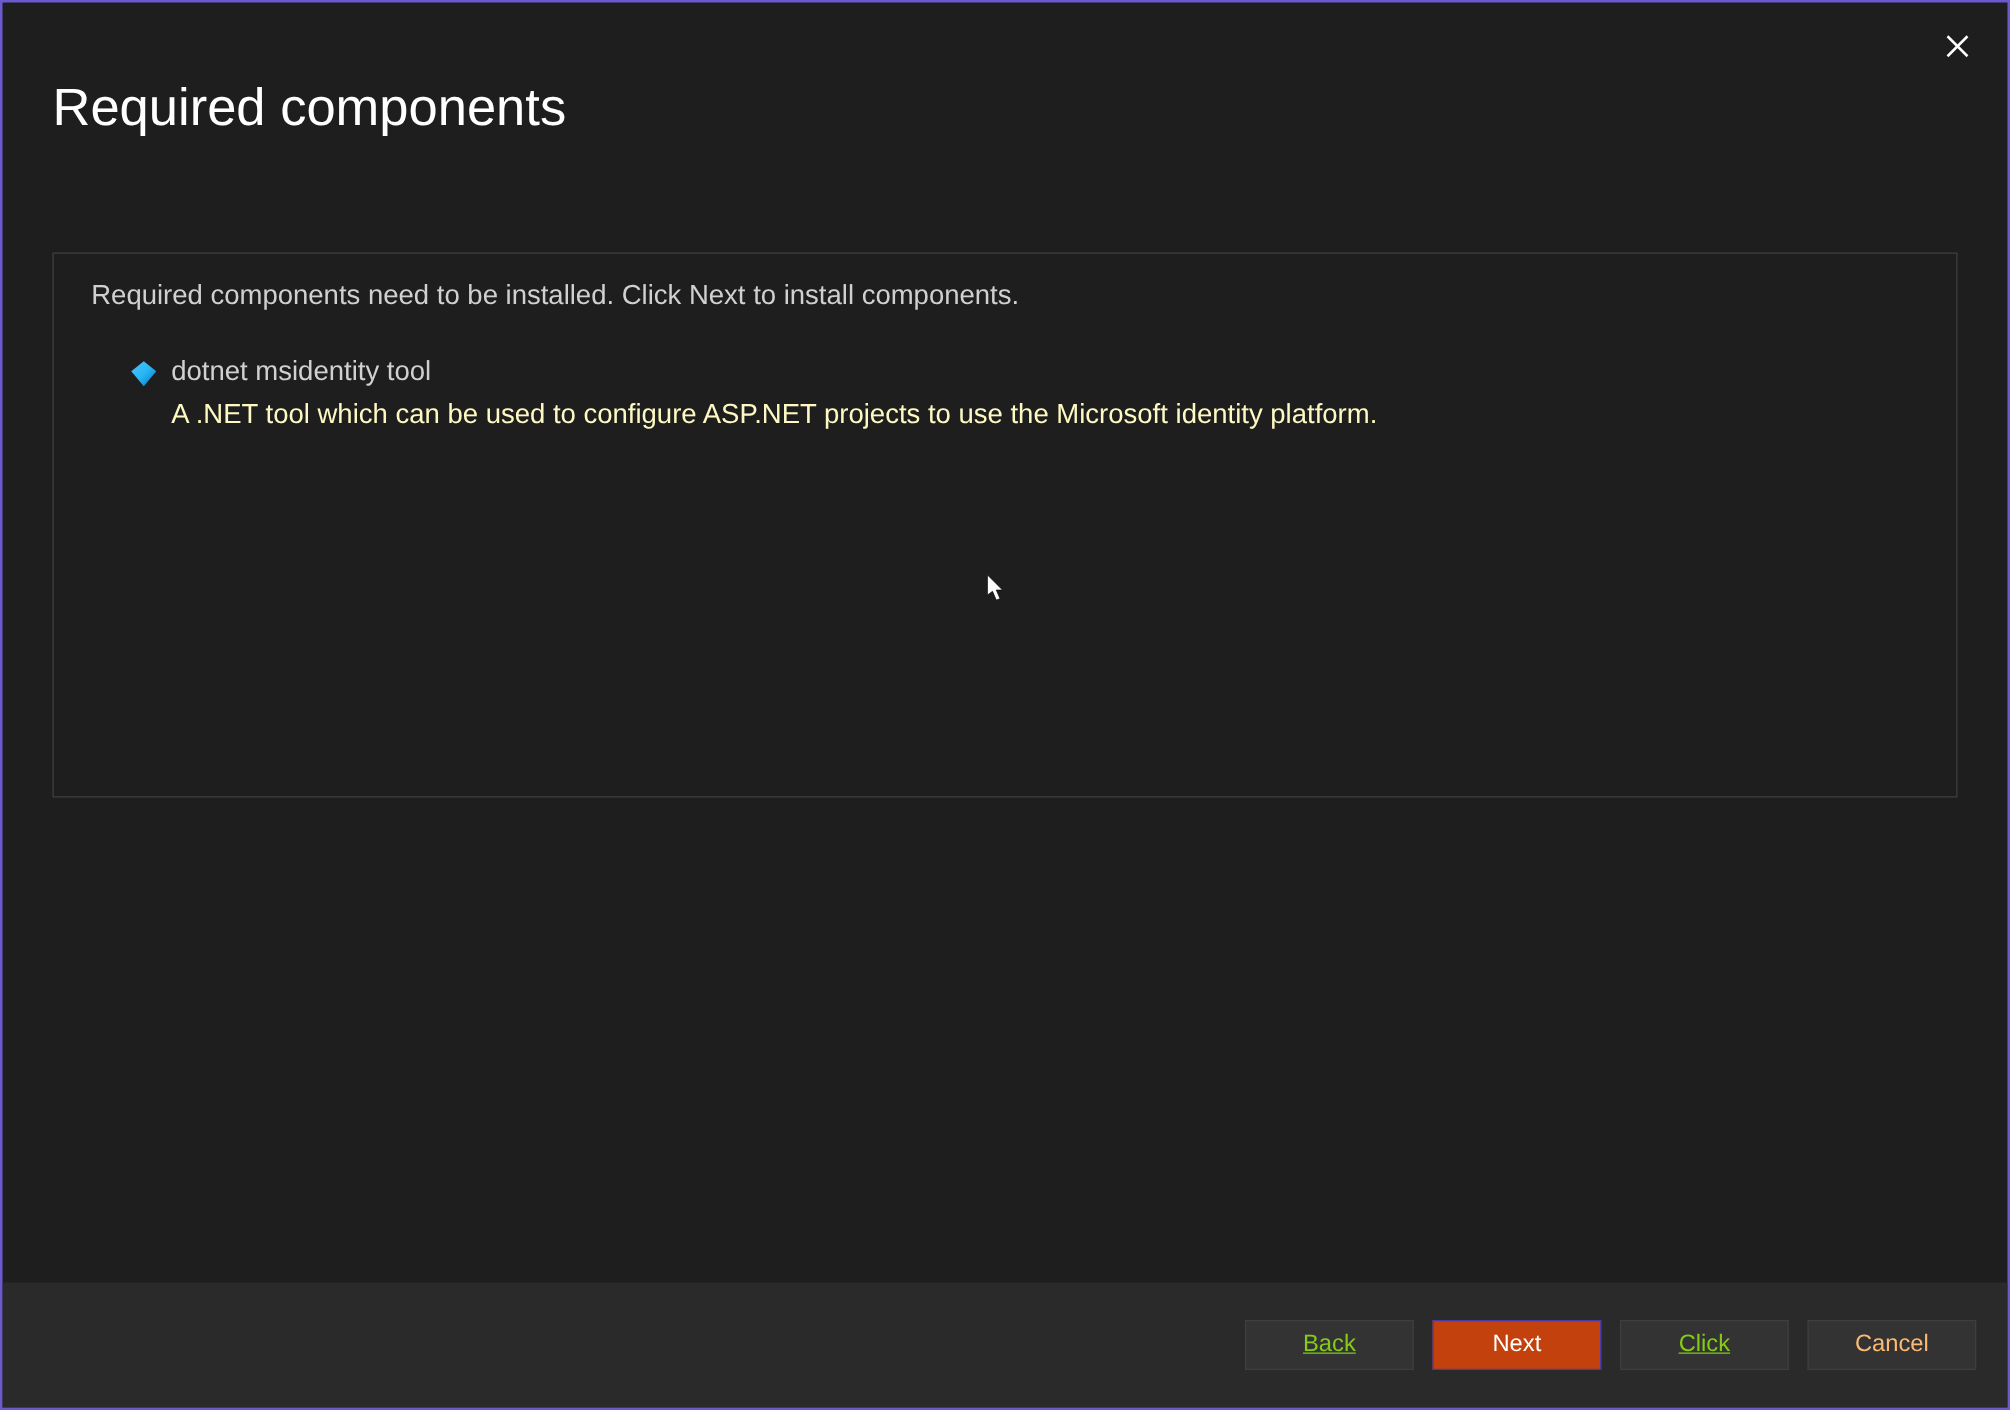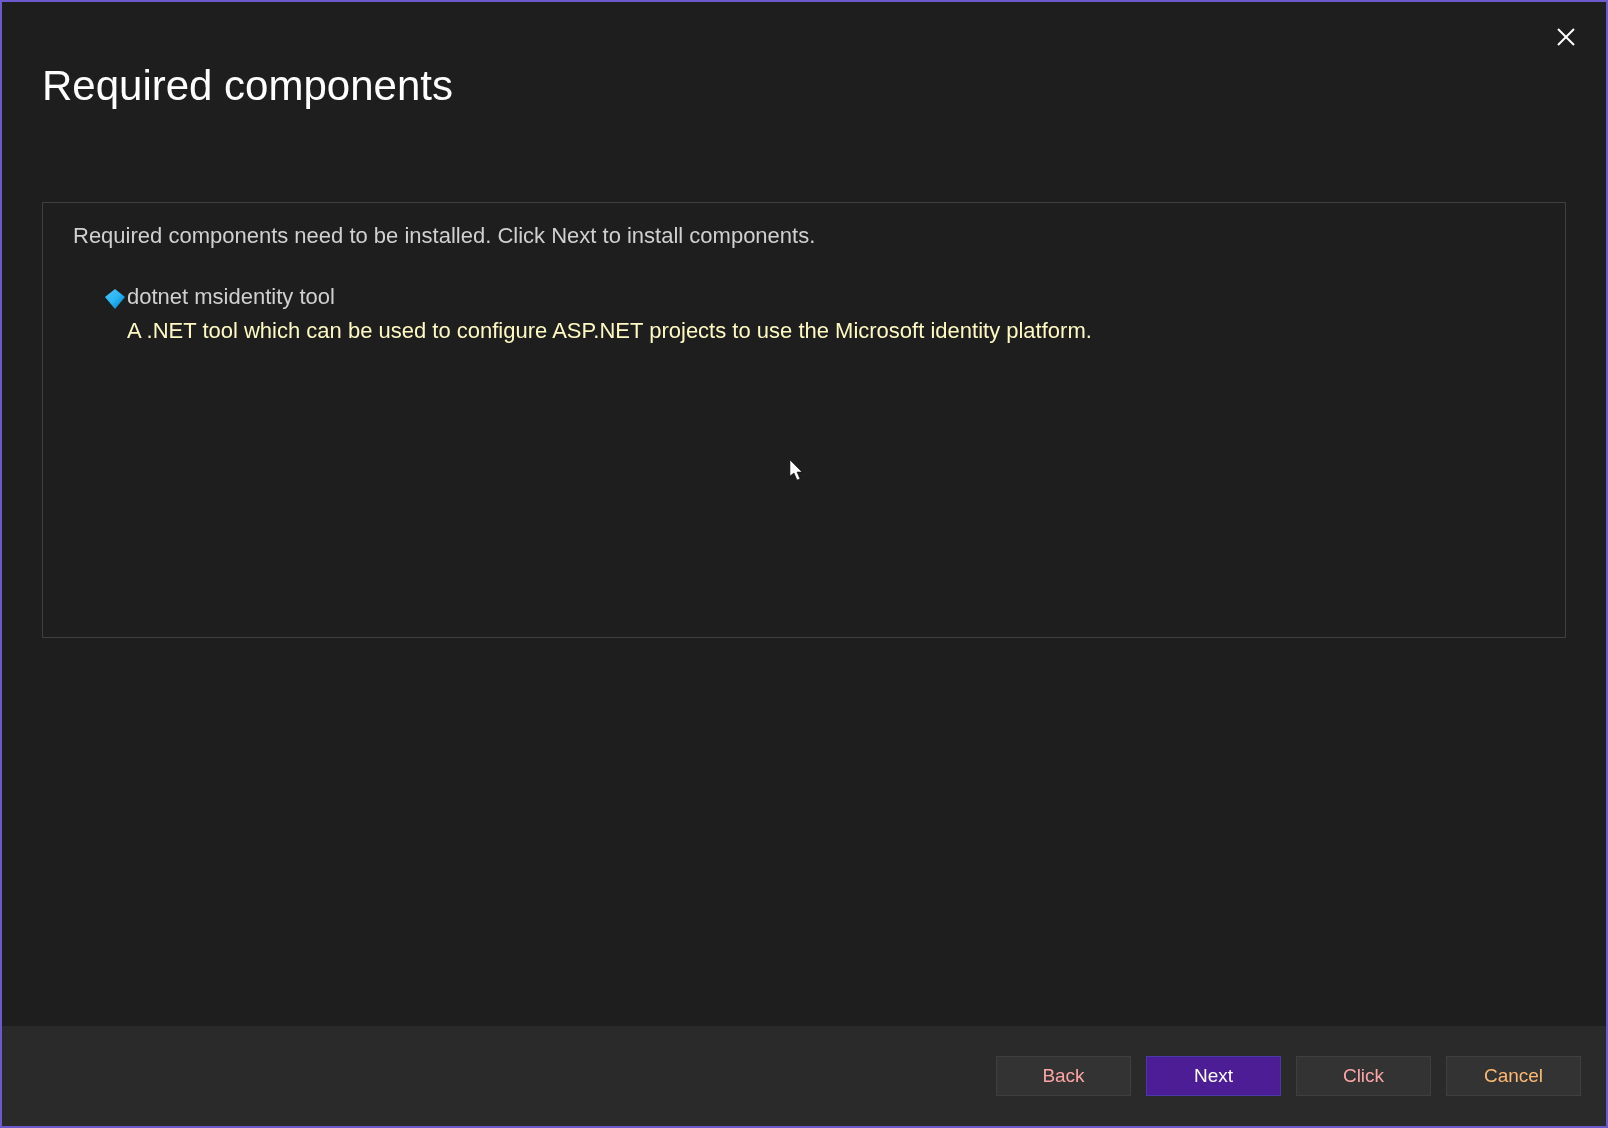--- a/index.html
+++ b/index.html
@@ -62,21 +62,21 @@
       font-size: 22px;
       color: #d0d0d0;
       font-weight: 400;
       margin-bottom: 35px;
     }
     
     .component-item {
       margin-left: 30px;
       display: flex;
       align-items: flex-start;
-      gap: 0;
+      gap: 10px;
     }
     
     .component-icon {
       width: 24px;
       height: 24px;
       flex-shrink: 0;
       margin-top: 3px;
     }
     
     .component-details {
@@ -119,26 +119,27 @@
       color: #fdba74;
       font-size: 19px;
       font-family: inherit;
       cursor: pointer;
       display: flex;
       align-items: center;
       justify-content: center;
     }
     
     .wizard-button.disabled {
-      color: #fca5a5;
+      color: #84cc16;
       cursor: default;
+      text-decoration: underline;
     }
     
     .wizard-button.primary {
-      background: #4c1d95;
+      background: #c2410c;
       border-color: #4a3aa3;
       color: #ffffff;
     }
     
     .cursor {
       position: absolute;
       top: 458px;
       left: 788px;
       width: 16px;
       height: 22px;

